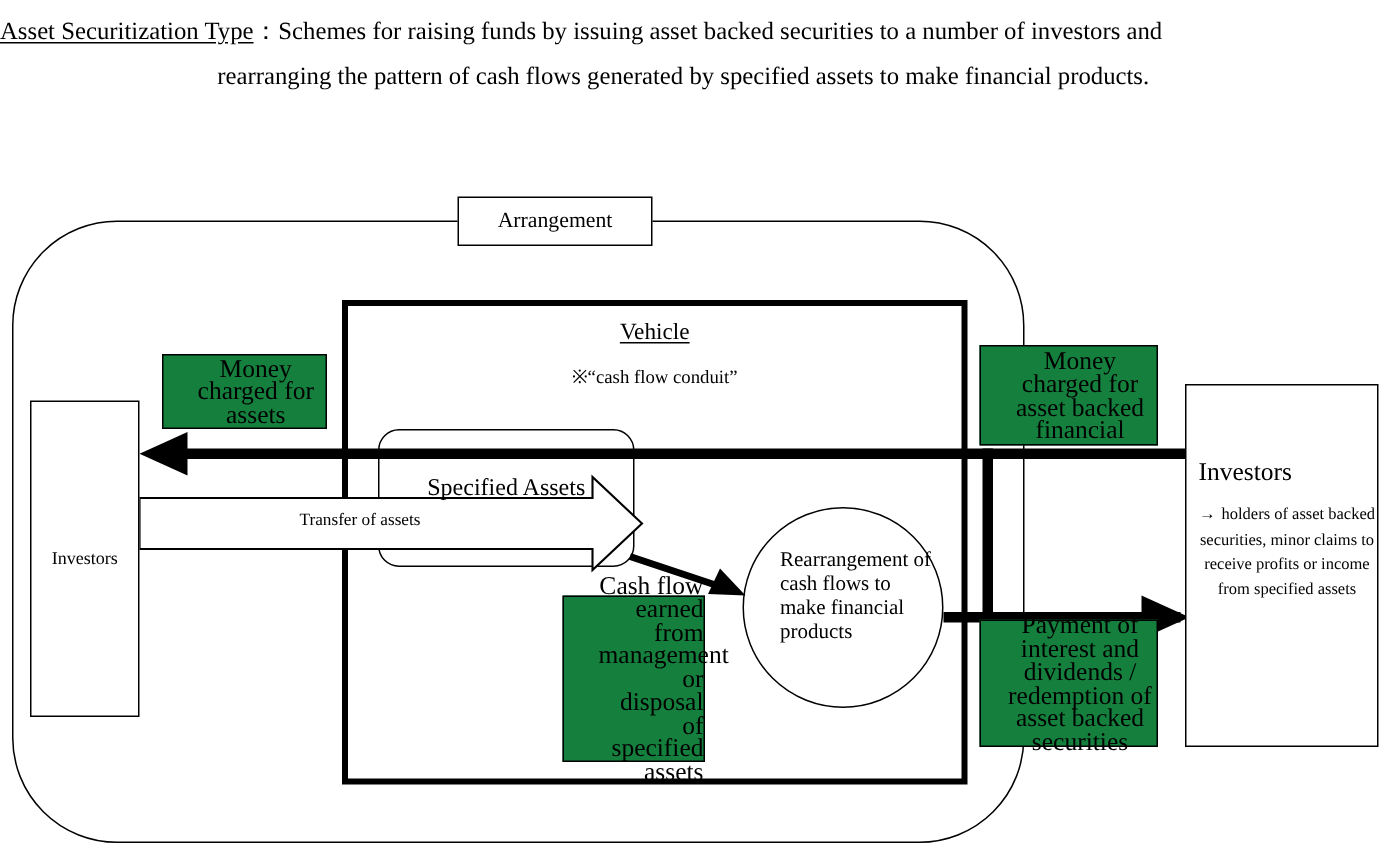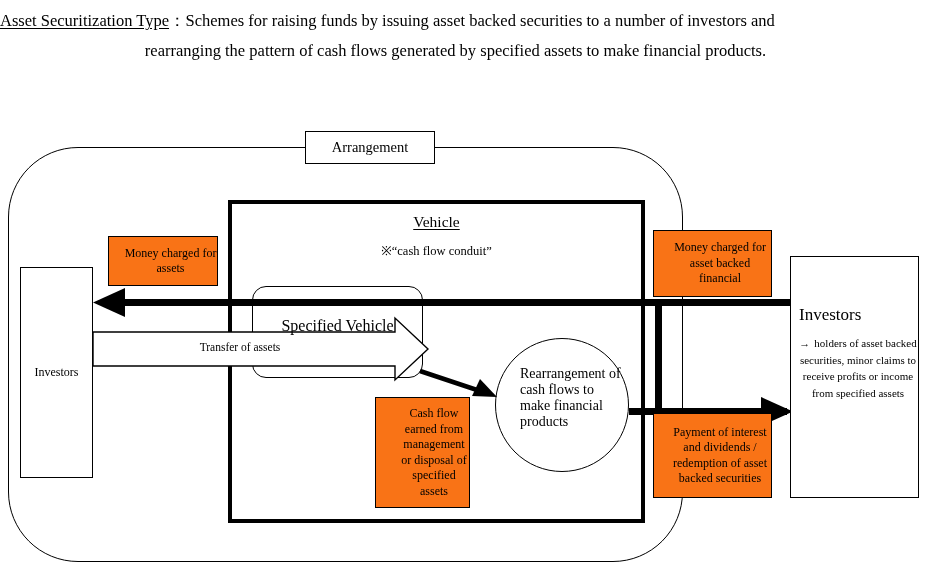--- a/index.html
+++ b/index.html
@@ -53,23 +53,23 @@
     position: absolute;
     border: 1px solid #000;
     background: #ffffff;
     box-sizing: border-box;
     text-align: center;
   }
 
   .callout {
     position: absolute;
     border: 1px solid #000;
-    background: #f97316;
-    box-sizing: border-box;
-    font-size: 12px;
+    background: #15803d;
+    box-sizing: border-box;
+    font-size: 17px;
     line-height: 15.5px;
     text-align: center;
     display: flex;
     flex-direction: column;
     justify-content: center;
     z-index: 6;
     padding-left: 15px;
   }
 
   
@@ -243,40 +243,40 @@
     <polygon points="93,302.5 125,288 125,317" fill="#000"></polygon>
 
     <polygon points="793,411.5 761,397 761,426" fill="#000"></polygon>
 
     <polygon points="93,332 395,332 395,318 428,349 395,380 395,366 93,366" fill="#ffffff" stroke="#000" stroke-width="1.4"></polygon>
 
     <line x1="420" y1="371" x2="483" y2="392" stroke="#000" stroke-width="4.5"></line>
     <polygon points="497,397 472,396 480,379" fill="#000"></polygon>
   </svg>
 
-  <div id="specified-assets-label">Specified Vehicle</div>
+  <div id="specified-assets-label">Specified Assets</div>
 
   <div id="rearrangement-circle"></div>
   <div id="rearrangement-text">Rearrangement of cash flows to make financial products</div>
 
   <div class="thin-box" id="originator-box">
     <span>Investors</span>
   </div>
 
   <div class="thin-box" id="investors-box">
     <div id="investors-title">Investors</div>
     <div id="investors-desc"><span class="arrow-glyph">→</span><span>holders of  asset backed securities, minor claims to receive profits or income from specified assets</span></div>
   </div>
 
   <div class="callout" style="left:108px; top:236px; width:110px; height:50px;">
     <span>Money charged for assets</span>
   </div>
 
   <div class="callout" style="left:375px; top:397px; width:95px; height:111px;">
-    <span class="left-align-text" style="display:block; text-align:center; padding-left:8px;">Cash flow earned from management or disposal of specified assets</span>
+    <span class="left-align-text" style="display:block; text-align:right; padding-left:8px;">Cash flow earned from management or disposal of specified assets</span>
   </div>
 
   <div class="callout" style="left:653px; top:230px; width:119px; height:67px;">
     <span>Money charged for asset backed financial</span>
   </div>
 
   <div class="callout" style="left:653px; top:413px; width:119px; height:85px;">
     <span>Payment of interest and dividends / redemption of asset backed securities</span>
   </div>
 

